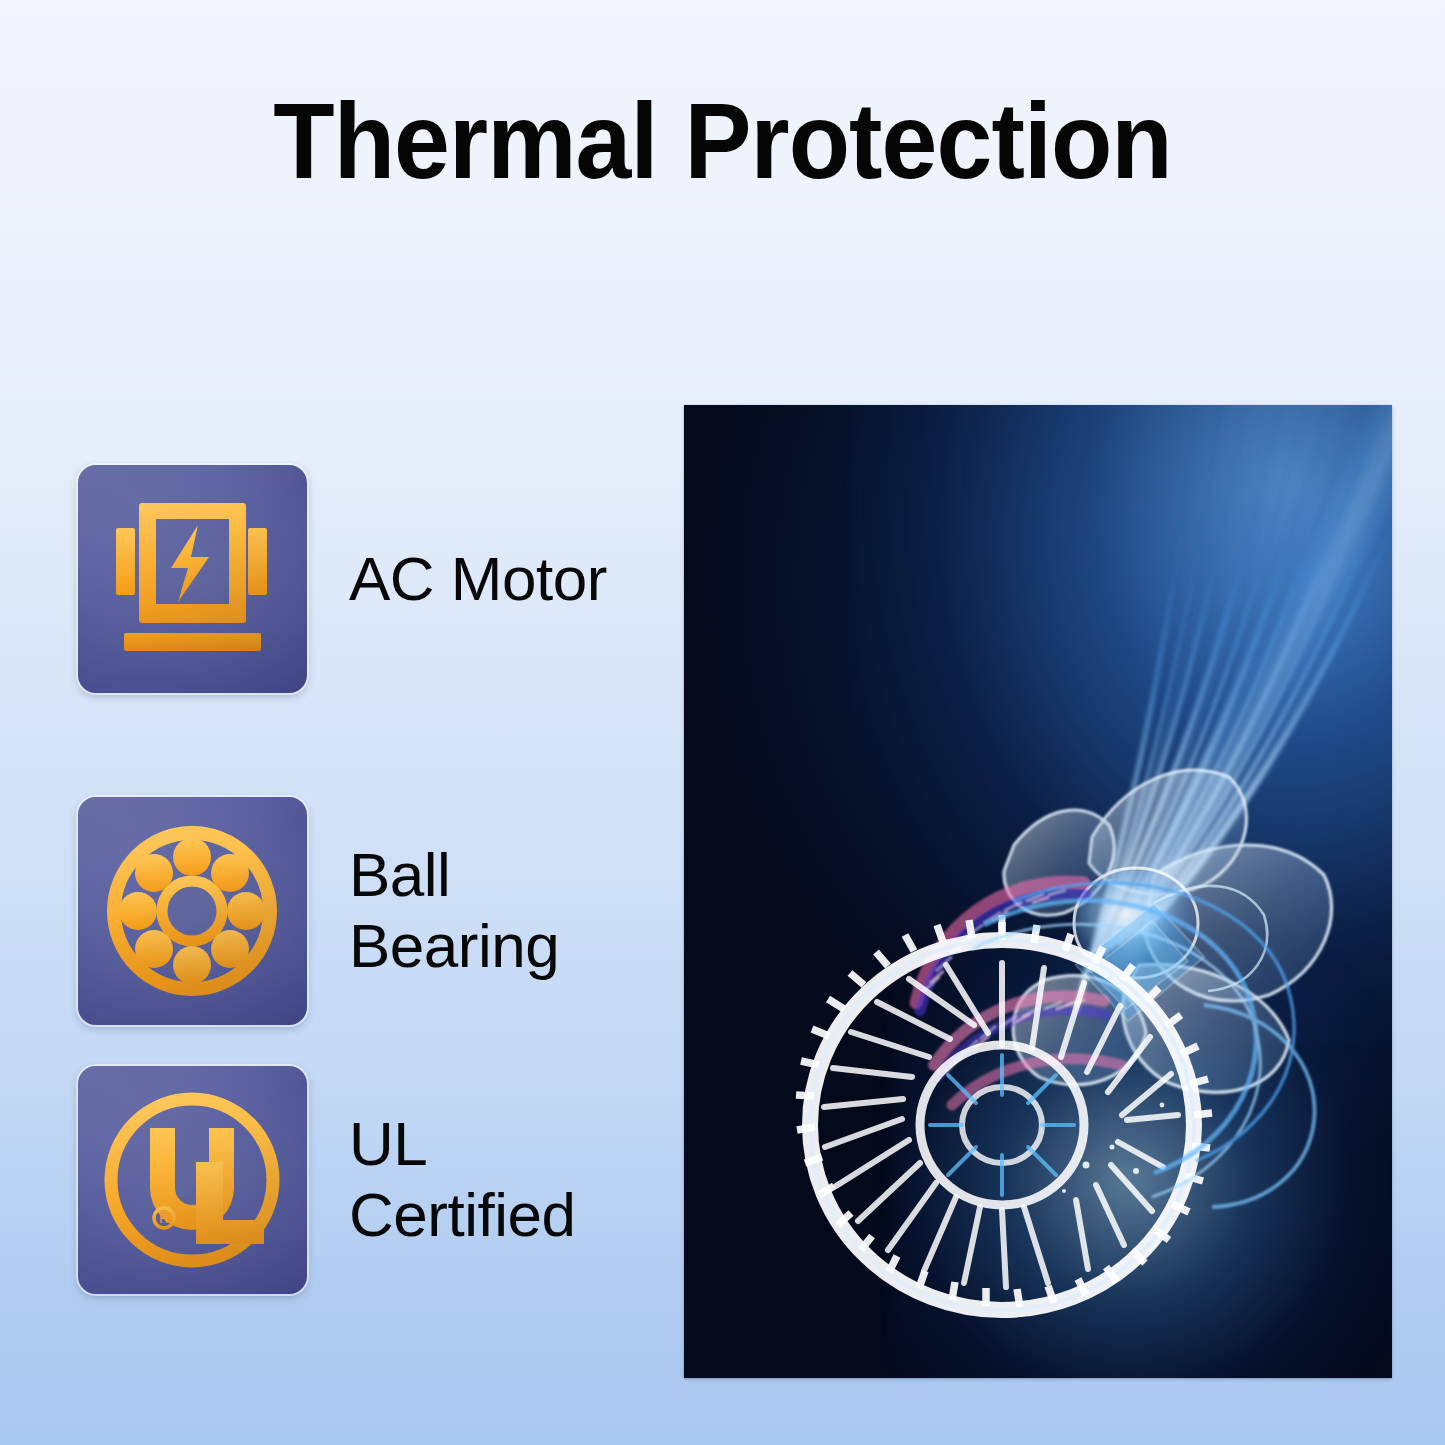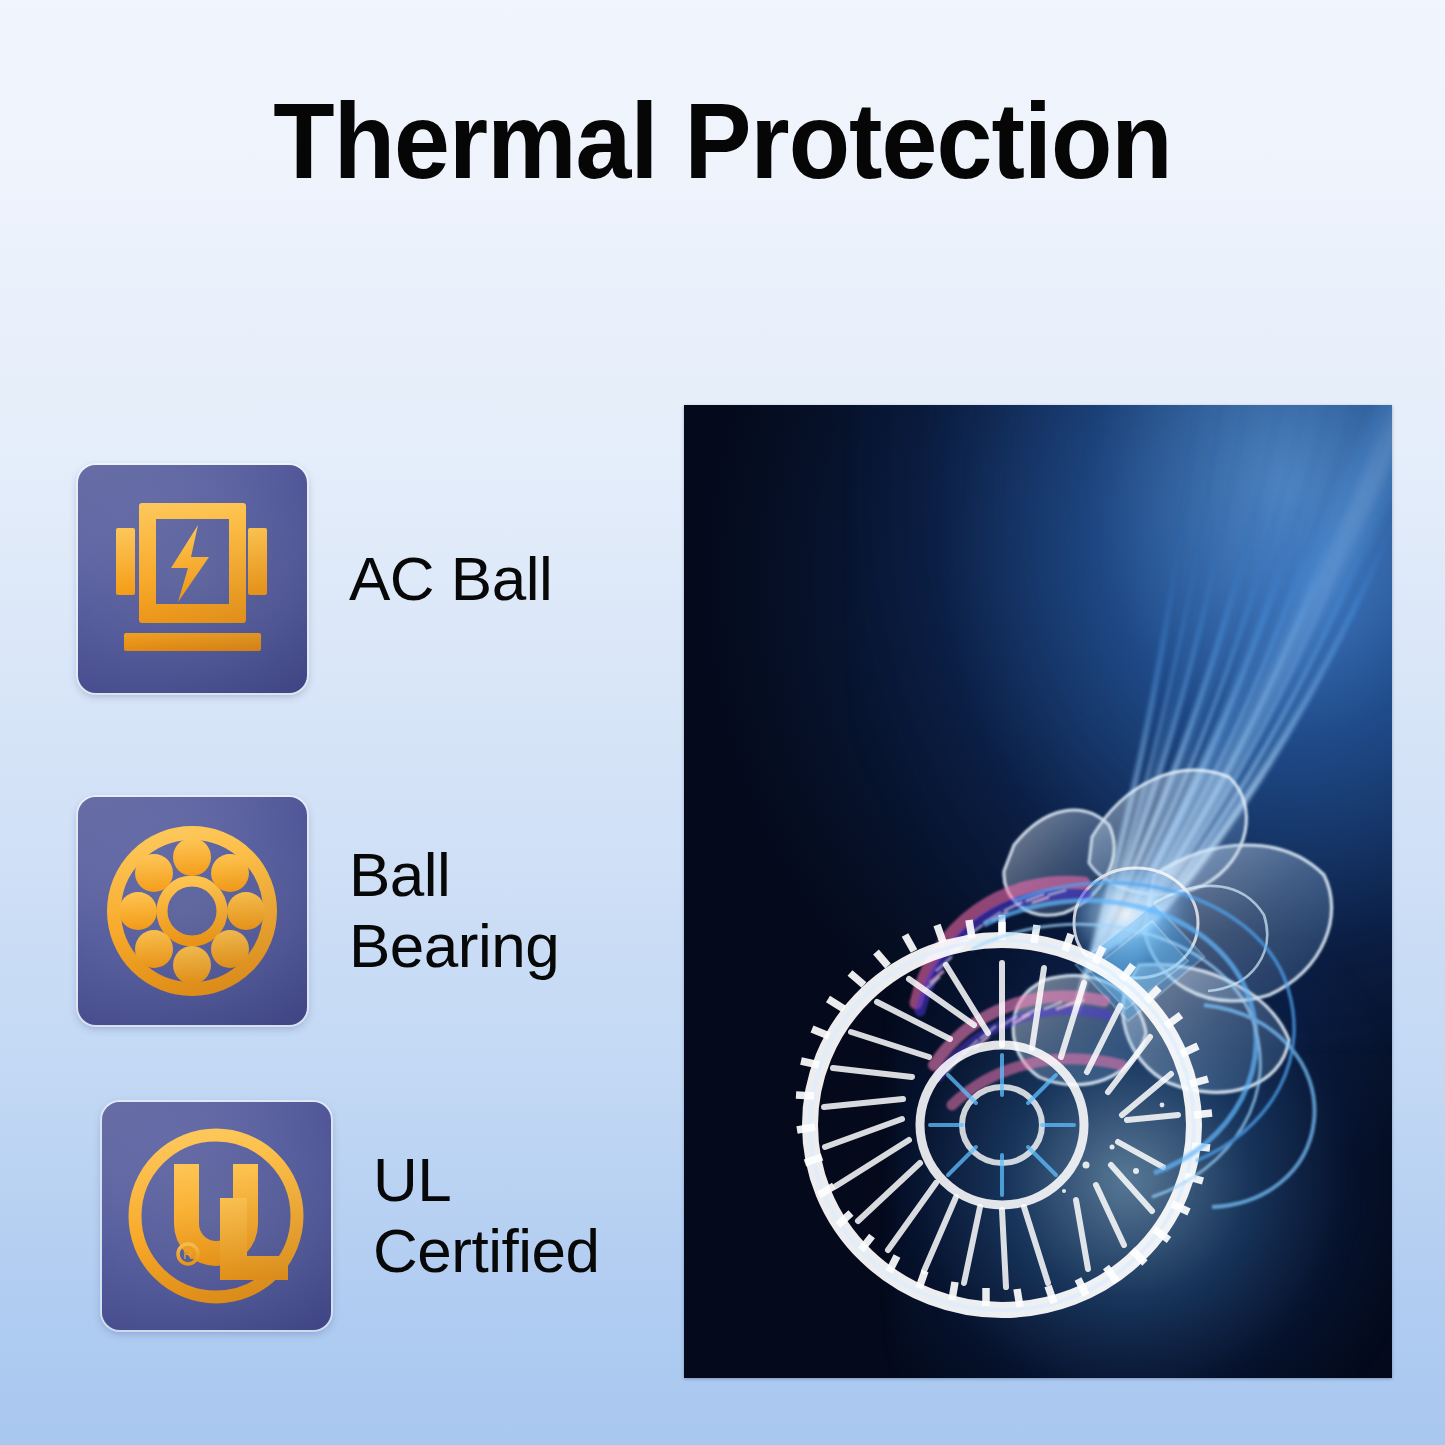--- a/index.html
+++ b/index.html
@@ -22,21 +22,21 @@
     font-family:"Liberation Sans Narrow","Liberation Sans",sans-serif;
     transform:scaleX(0.93);
     white-space:nowrap;
   }
 
   
   .features{position:absolute;left:78px;top:465px;width:560px;}
   .feature{position:absolute;display:flex;align-items:center;}
   .feature.f1{top:0px;}
   .feature.f2{top:332px;}
-  .feature.f3{top:637px;margin-left:24px;}
+  .feature.f3{top:601px;}
 
   .tile{
     width:229px;height:228px;
     border-radius:18px;
     background:
       radial-gradient(ellipse 120% 100% at 50% 48%, #61679f 0%, #555c9d 38%, #474d91 70%, #3f4486 100%);
     box-shadow:0 0 0 2px rgba(255,255,255,0.55), 0 3px 9px rgba(40,55,110,0.30);
     position:relative;overflow:hidden;flex:0 0 auto;
   }
   .tile::after{
@@ -110,21 +110,21 @@
 
           <path d="M64 38 h101 a3 3 0 0 1 3 3 v114 a3 3 0 0 1 -3 3 h-101 a3 3 0 0 1 -3 -3 v-114 a3 3 0 0 1 3 -3 z
                    M78 54 v85 h73 v-85 z" fill="url(#or1)" fill-rule="evenodd"></path>
 
           <path d="M120 60 L93 103 L110 103 L100 137 L131 92 L113 92 Z" fill="url(#or1)"></path>
 
           <rect x="46" y="168" width="137" height="18" rx="2" fill="url(#or1b)"></rect>
         </svg>
       </span>
     </div>
-    <div class="label">AC Ball</div>
+    <div class="label">AC Motor</div>
   </div>
 
   <div class="feature f2">
     <div class="tile">
       <span>
         <svg viewBox="0 0 229 228" xmlns="http://www.w3.org/2000/svg">
           <defs>
             <linearGradient id="or2" x1="0" y1="0" x2="0" y2="1">
               <stop offset="0" stop-color="#fdc24c"></stop>
               <stop offset="1" stop-color="#f59a12"></stop>

